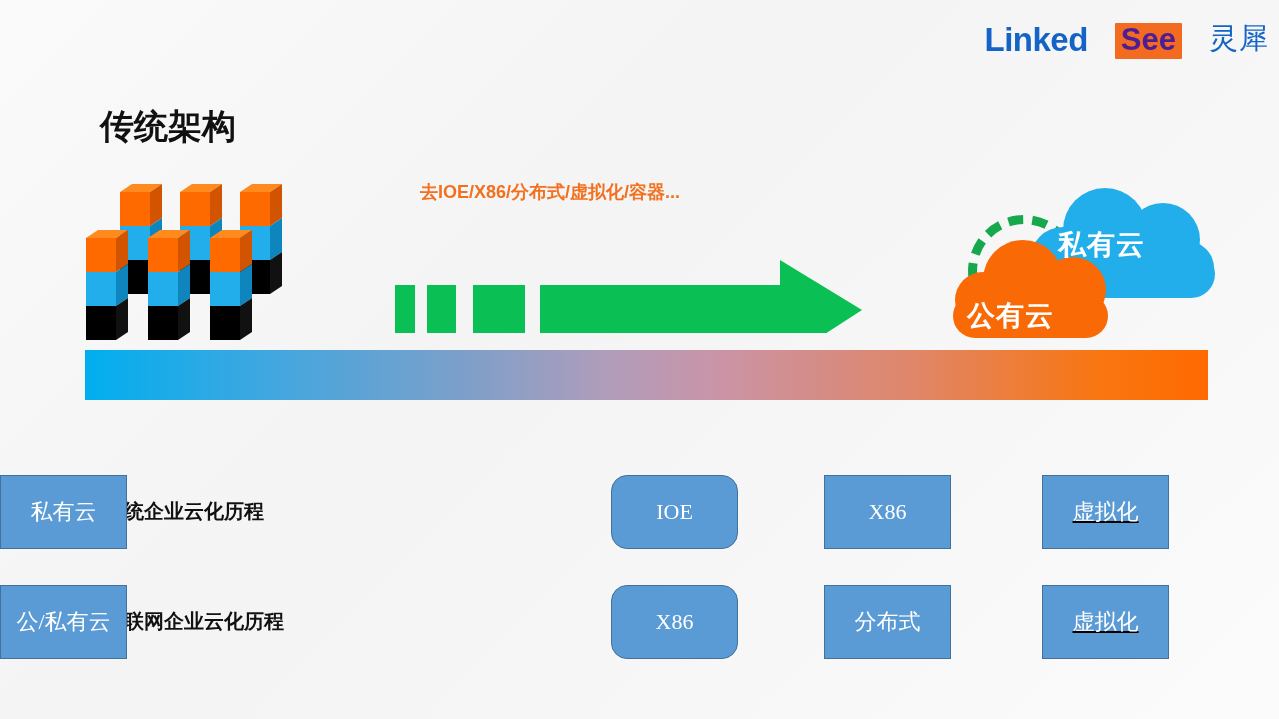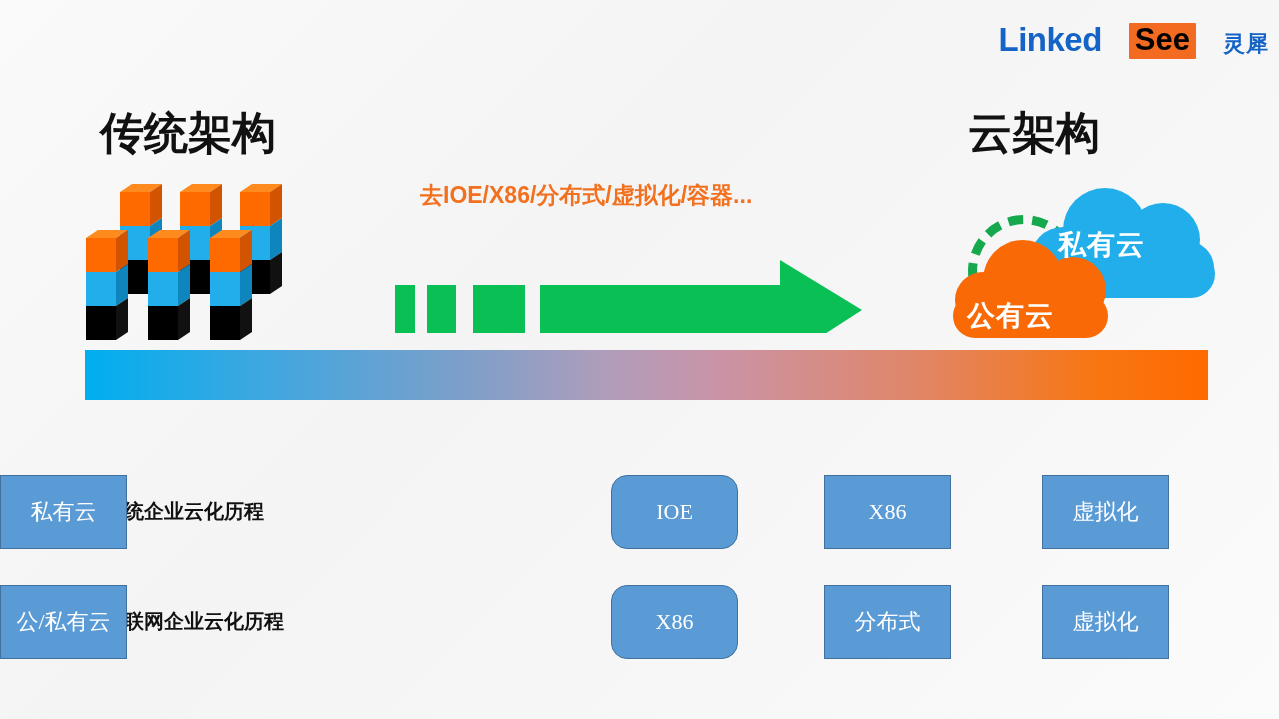--- a/index.html
+++ b/index.html
@@ -42,38 +42,38 @@
   }
   .logo-linked {
     font-size: 33px;
     font-weight: bold;
     color: #1463C6;
     letter-spacing: -0.5px;
   }
   .logo-see {
     font-size: 31px;
     font-weight: bold;
-    color: #000000;
+    color: #4c1d95;
     background: #F26B21;
     padding: 0px 6px 2px 6px;
     margin: 0 3px;
     line-height: 34px;
     border-radius: 1px;
   }
   .logo-cn {
-    font-size: 22px;
-    font-weight: bold;
+    font-size: 29px;
+    font-weight: normal;
     color: #1463C6;
     letter-spacing: 1px;
   }
 
   
   .arch-heading {
     position: absolute;
-    font-size: 44px;
+    font-size: 34px;
     font-weight: bold;
     color: #111111;
     white-space: nowrap;
     font-family: Liberation Serif, serif;
   }
   #heading-traditional { left: 100px; top: 104px; }
   #heading-cloud { left: 968px; top: 104px; }
 
   
   #server-stack {
@@ -89,21 +89,21 @@
     position: absolute;
     left: 380px;
     top: 180px;
     width: 500px;
     height: 155px;
   }
   #transition-label {
     position: absolute;
     left: 40px;
     top: 0px;
-    font-size: 23px;
+    font-size: 18px;
     font-weight: bold;
     color: #F2701E;
     white-space: nowrap;
   }
   #arrow-svg { position: absolute; left: 0; top: 38px; }
 
   
   #cloud-group {
     position: absolute;
     left: 925px;
@@ -160,36 +160,35 @@
   }
   .journey-box-text {
     font-family: "Liberation Serif", "DejaVu Serif", serif;
     font-size: 22px;
     color: #ffffff;
     line-height: 1;
   }
   .journey-box:nth-of-type(1) { left: 379px; }
   .journey-box:nth-of-type(2) { left: 611px; border-radius: 16px; }
   .journey-box:nth-of-type(3) { left: 824px; }
-  .journey-box:nth-of-type(4) { left: 1042px; }
+  .journey-box:nth-of-type(4) { left: 1042px; text-decoration: underline; }
 </style>
 </head>
 <body>
 
 <div id="slide">
 
 
   <div id="brand-logo">
     <span class="logo-linked">Linked</span>
     <span class="logo-see">See</span>
     <span class="logo-cn">灵犀</span>
   </div>
 
   <div class="arch-heading" id="heading-traditional">传统架构</div>
-  <div class="arch-heading" id="heading-cloud">云架构</div>
 
   <svg id="server-stack" viewBox="0 0 240 168">
     <g>
 
       <g>
 
         <polygon points="48,16 78,16 90,8 60,8" fill="#FF8A1E"></polygon>
         <rect x="48" y="16" width="30" height="34" fill="#FF6A00"></rect>
         <polygon points="78,16 90,8 90,42 78,50" fill="#D35400"></polygon>
         <rect x="48" y="50" width="30" height="34" fill="#22AEEB"></rect>

